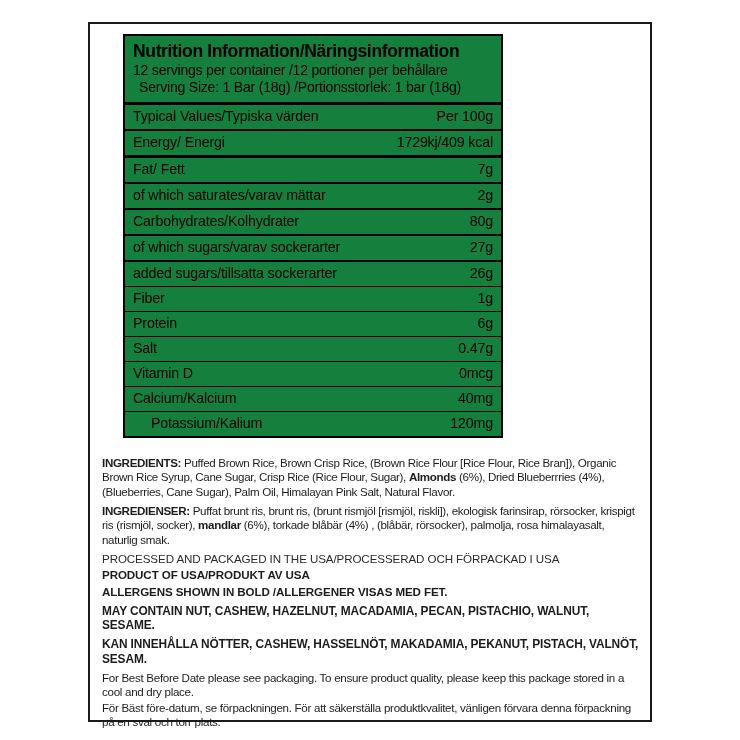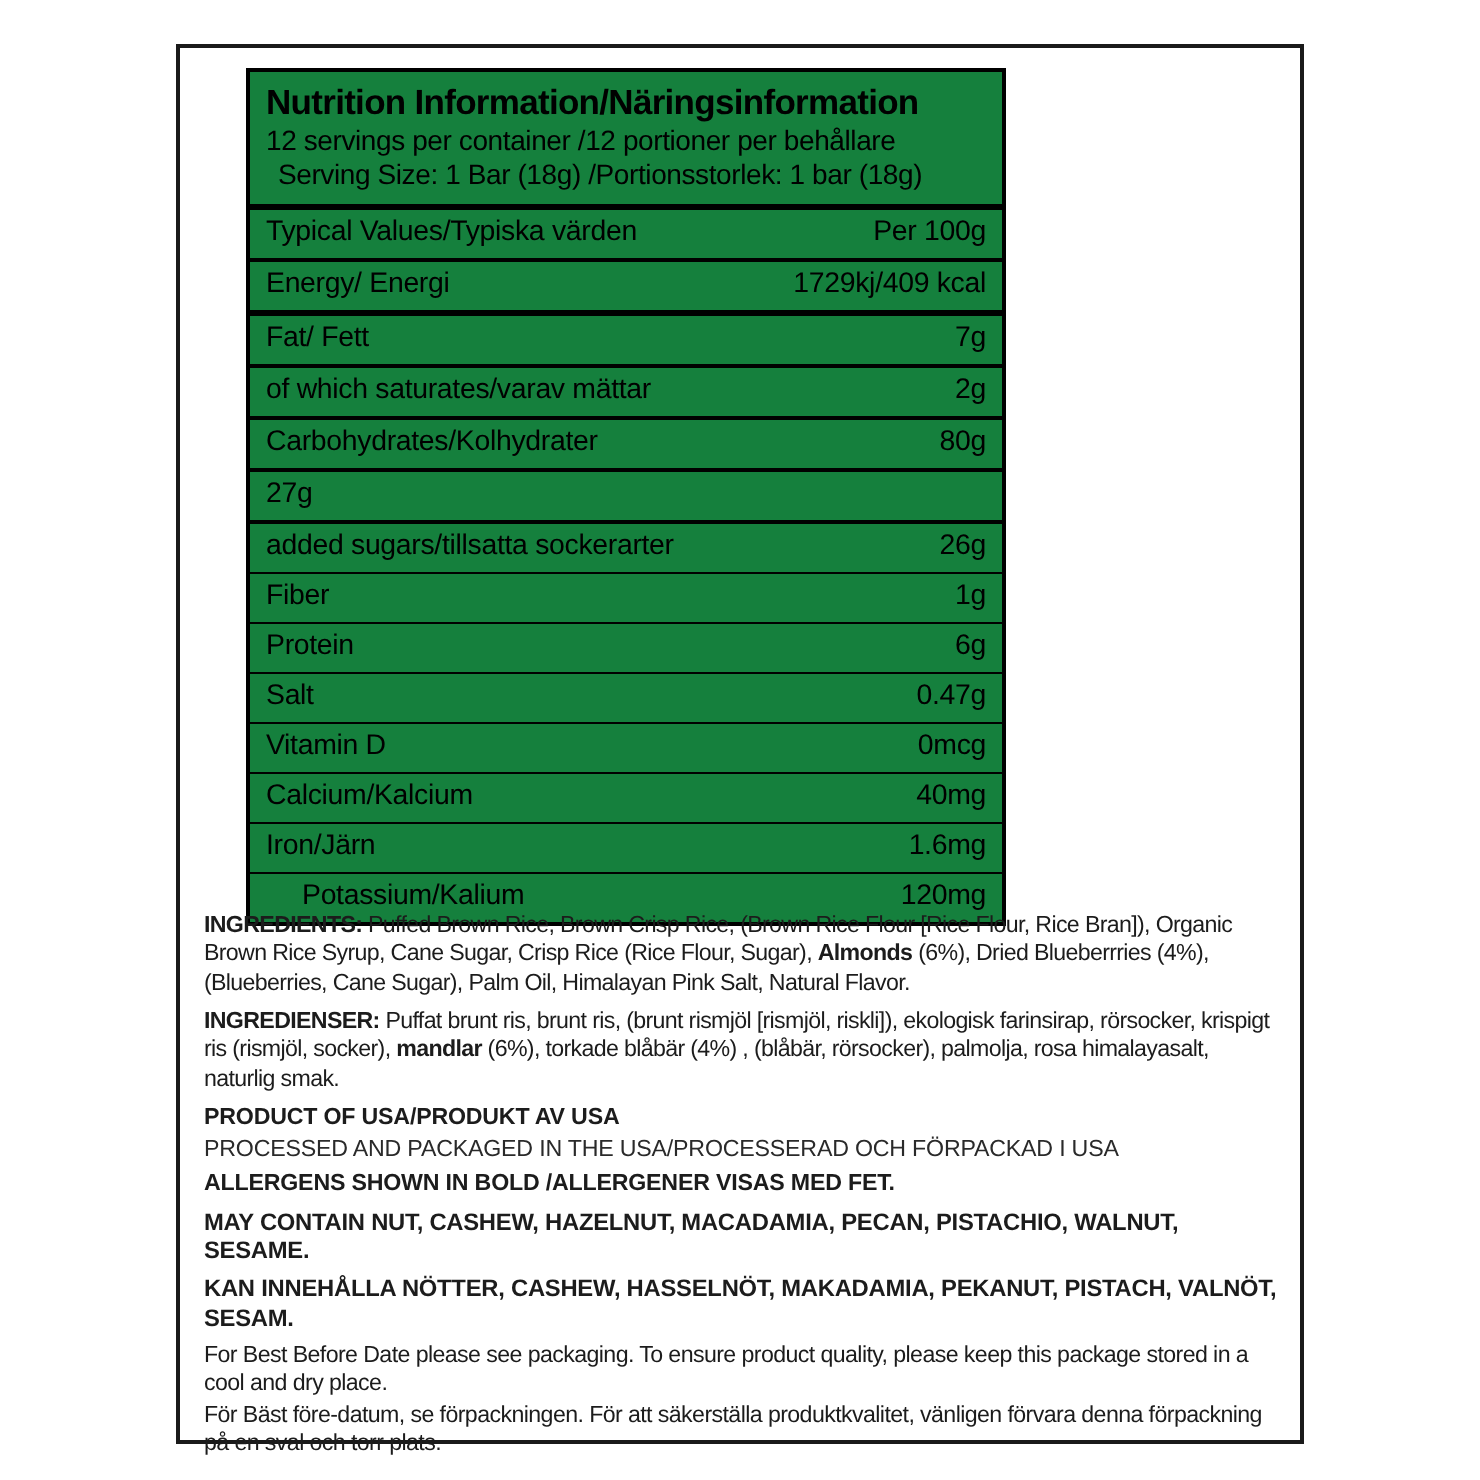--- a/index.html
+++ b/index.html
@@ -156,20 +156,21 @@
       <span class="lbl">of which saturates/varav mättar</span>
       <span class="val">2g</span>
     </div>
 
     <div class="row d-med">
       <span class="lbl">Carbohydrates/Kolhydrater</span>
       <span class="val">80g</span>
     </div>
 
     <div class="row d-med">
+      <span class="lbl">of which sugars/varav sockerarter</span>
       <span class="val">27g</span>
     </div>
 
     <div class="row d-thin">
       <span class="lbl">added sugars/tillsatta sockerarter</span>
       <span class="val">26g</span>
     </div>
 
     <div class="row d-thin">
       <span class="lbl">Fiber</span>
@@ -189,42 +190,38 @@
     <div class="row d-thin">
       <span class="lbl">Vitamin D</span>
       <span class="val">0mcg</span>
     </div>
 
     <div class="row d-thin">
       <span class="lbl">Calcium/Kalcium</span>
       <span class="val">40mg</span>
     </div>
 
-    <div class="row d-thin">
-      <span class="lbl">Iron/Järn</span>
-      <span class="val">1.6mg</span>
-    </div>
 
     <div class="row d-none">
       <span class="lbl">Potassium/Kalium</span>
       <span class="val">120mg</span>
     </div>
 
   </div>
 
   <div class="notes">
 
     <div class="blk"><b>INGREDIENTS:</b><span> Puffed Brown Rice, Brown Crisp Rice, (Brown Rice Flour [Rice Flour, Rice Bran]), Organic Brown Rice Syrup, Cane Sugar, Crisp Rice (Rice Flour, Sugar), </span><b>Almonds</b><span> (6%), Dried Blueberrries (4%), (Blueberries, Cane Sugar), Palm Oil, Himalayan Pink Salt, Natural Flavor.</span></div>
 
     <div class="blk"><b>INGREDIENSER:</b><span> Puffat brunt ris, brunt ris, (brunt rismjöl [rismjöl, riskli]), ekologisk farinsirap, rörsocker, krispigt ris (rismjöl, socker), </span><b>mandlar</b><span> (6%), torkade blåbär (4%) , (blåbär, rörsocker), palmolja, rosa himalayasalt, naturlig smak.</span></div>
 
+    <div class="blk caps-reg tight">PROCESSED AND PACKAGED IN THE USA/PROCESSERAD OCH FÖRPACKAD I USA</div>
+
     <div class="blk caps tight">PRODUCT OF USA/PRODUKT AV USA</div>
 
-    <div class="blk caps-reg tight">PROCESSED AND PACKAGED IN THE USA/PROCESSERAD OCH FÖRPACKAD I USA</div>
-
     <div class="blk caps">ALLERGENS SHOWN IN BOLD /ALLERGENER VISAS MED FET.</div>
 
     <div class="blk warn">MAY CONTAIN NUT, CASHEW, HAZELNUT, MACADAMIA, PECAN, PISTACHIO, WALNUT, SESAME.</div>
 
     <div class="blk warn">KAN INNEHÅLLA NÖTTER, CASHEW, HASSELNÖT, MAKADAMIA, PEKANUT, PISTACH, VALNÖT, SESAM.</div>
 
     <div class="blk store">For Best Before Date please see packaging. To ensure product quality, please keep this package stored in a cool and dry place.</div>
 
     <div class="blk store">För Bäst före-datum, se förpackningen. För att säkerställa produktkvalitet, vänligen förvara denna förpackning på en sval och torr plats.</div>
 

